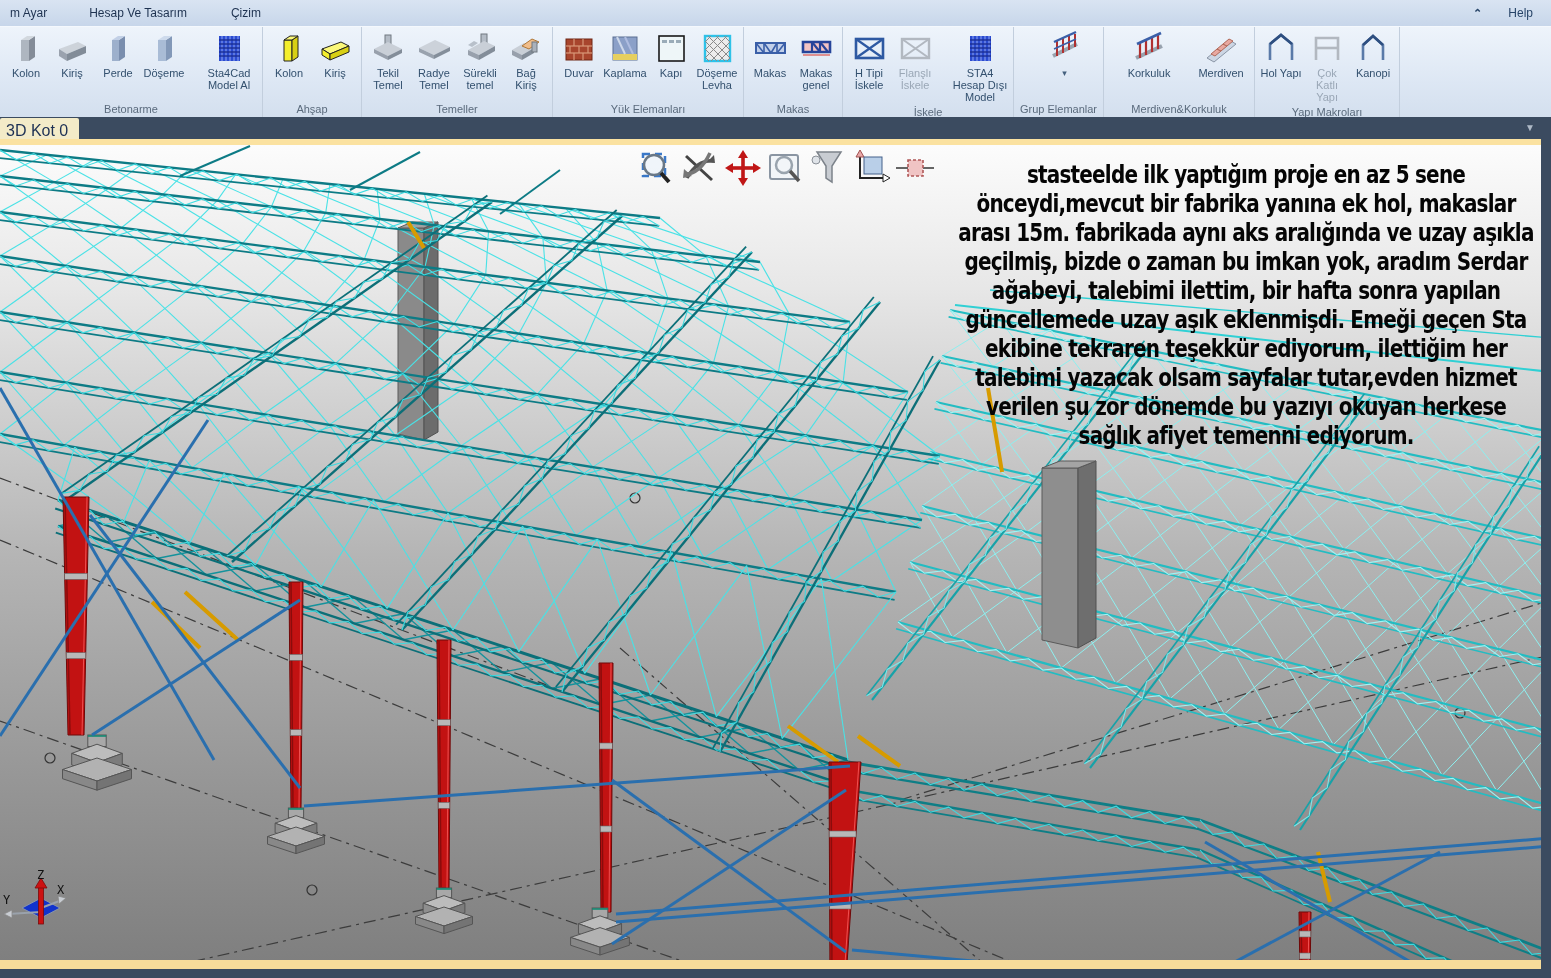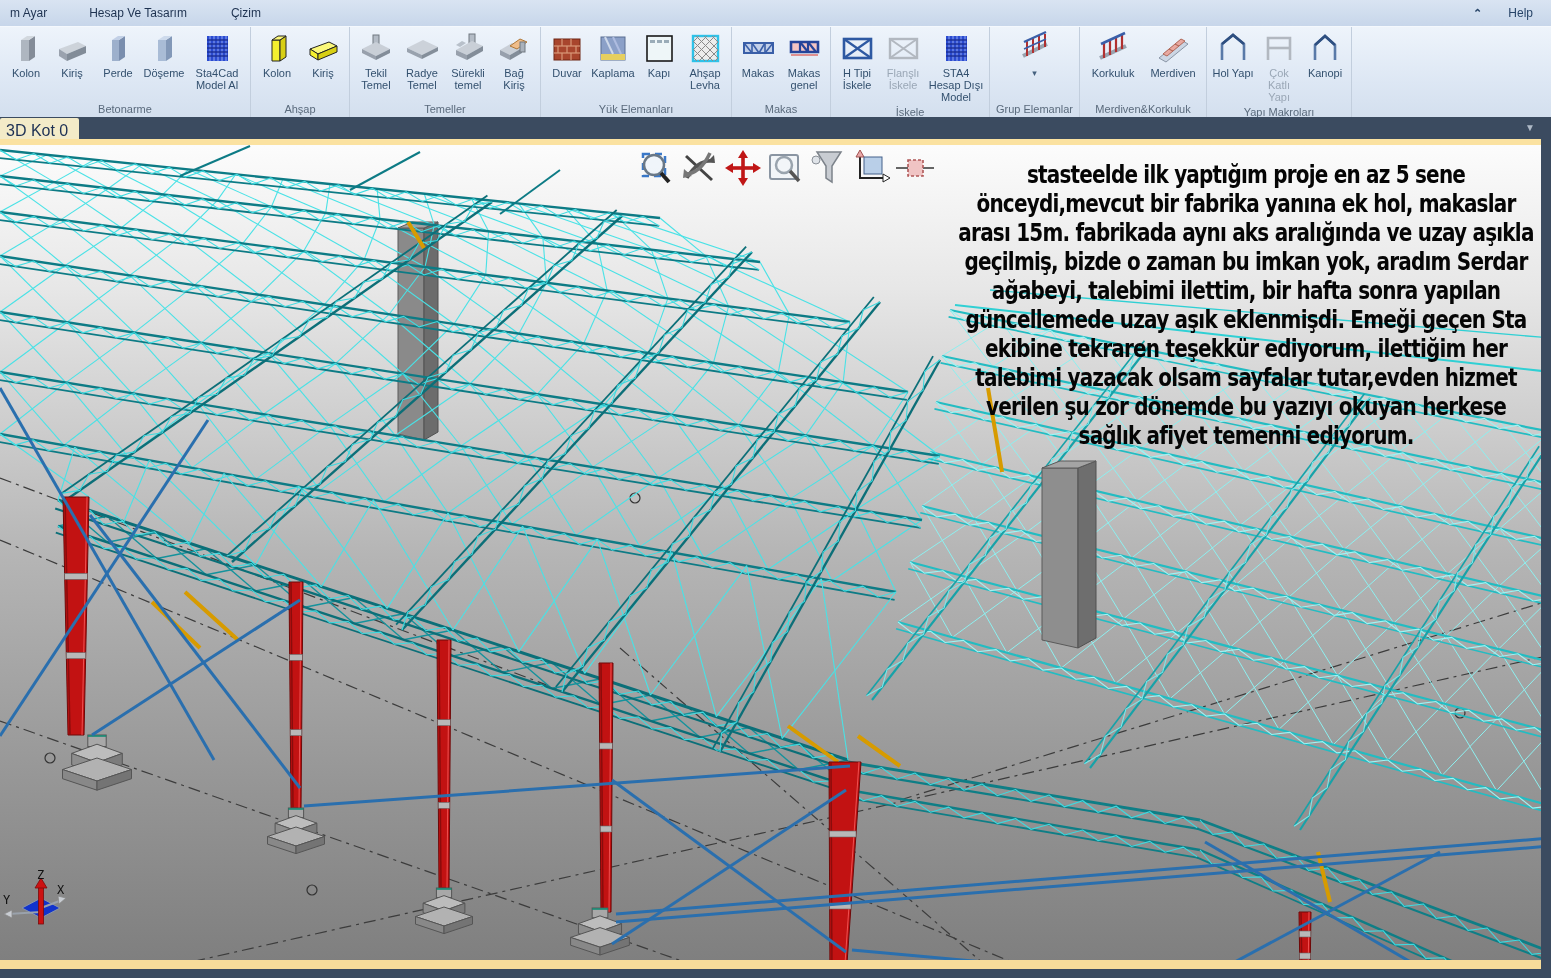--- a/index.html
+++ b/index.html
@@ -12,21 +12,21 @@
   .menu-item{padding:5px 10px;cursor:default;text-align:center;}
   #menu-right{margin-left:auto;display:flex;align-items:center;gap:26px;padding-right:18px;color:#274468;}
   #collapse-chevron{font-size:11px;font-weight:bold;}
   
   #ribbon{position:absolute;left:0;top:26px;width:100%;height:91px;z-index:5;
     background:linear-gradient(#eef4fb,#dde7f4 60%,#d3dfee);border-top:1px solid #f4f8fd;
     display:flex;align-items:stretch;}
   .rgroup{display:flex;flex-direction:column;border-right:1px solid #c2cedd;padding:2px 4px 0 4px;}
   .rbuttons{display:flex;flex:1;align-items:flex-start;justify-content:center;gap:2px;}
   .rbtn{display:flex;flex-direction:column;align-items:center;width:44px;padding:1px 0;}
-  .rbtn.wide{width:58px;}
+  .rbtn.wide{width:58px;margin-left:12px;}
   .rbtn .ic{width:36px;height:36px;display:block;}
   .rbtn .lbl{font-size:11px;line-height:12px;color:#33506e;text-align:center;margin-top:1px;}
   .rbtn.disabled .lbl{color:#9aa7b6;}
   .rgroup-label{font-size:11px;color:#5a6a7c;text-align:center;padding:2px 2px 3px 2px;}
   .caret{font-size:9px;color:#44607e;margin-top:2px;}
   
   #viewbar{position:absolute;left:0;top:117px;width:100%;height:22px;background:#3b4b60;z-index:5;}
   #viewtab{position:absolute;left:0;top:1px;height:21px;background:#f3ebc8;color:#1d3054;
     font-size:16px;padding:4px 11px 0 6px;box-sizing:border-box;border-radius:2px 2px 0 0;}
   #viewbar-chevron{position:absolute;right:16px;top:5px;color:#aeb9c6;font-size:10px;}
@@ -799,21 +799,21 @@
           <span class="lbl">Kapı</span>
         </div>
       <div class="rbtn">
           <span class="ic"><svg viewBox="0 0 36 36" width="36" height="36">
               <rect x="6" y="6" width="25" height="25" fill="#ececec" stroke="#2ec2e8" stroke-width="2.4"></rect>
               <g stroke="#8a8a8a" stroke-width="1">
                 <path d="M6 12 L12 6 M6 20 L20 6 M6 28 L28 6 M12 31 L31 12 M20 31 L31 20 M28 31 L31 28"></path>
                 <path d="M25 6 L31 12 M17 6 L31 20 M9 6 L31 28 M6 11 L26 31 M6 19 L18 31 M6 27 L10 31"></path>
               </g>
             </svg></span>
-          <span class="lbl">Ahşap Levha</span>
+          <span class="lbl">Döşeme Levha</span>
         </div>
     </div>
     <div class="rgroup-label">Yük Elemanları</div>
   </div>
   <div class="rgroup">
     <div class="rbuttons">
       <div class="rbtn">
           <span class="ic"><svg viewBox="0 0 36 36" width="36" height="36">
               <path d="M4 13 L33 13 L33 23 L4 23Z" fill="#c2d0ea" stroke="#3a5fa8" stroke-width="2"></path>
               <g stroke="#3a5fa8" stroke-width="1.6">

